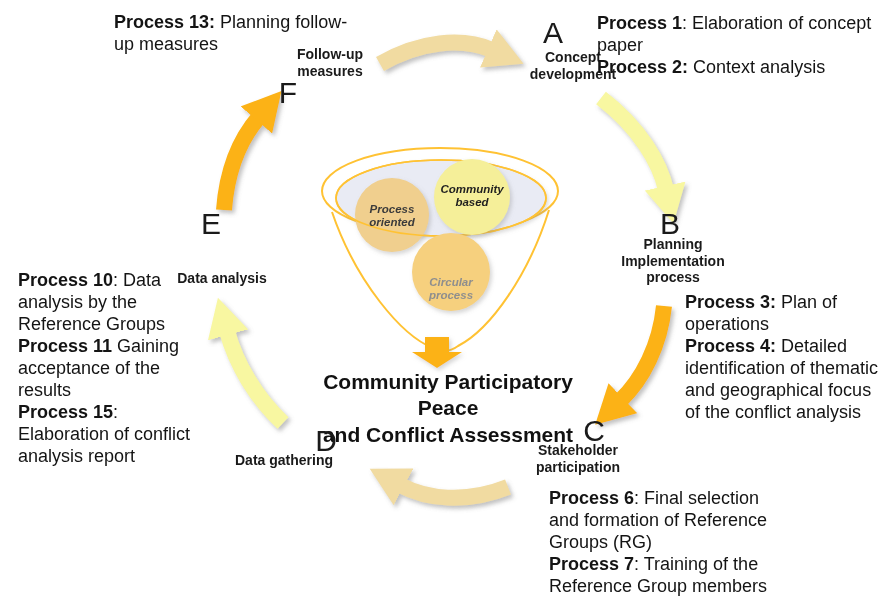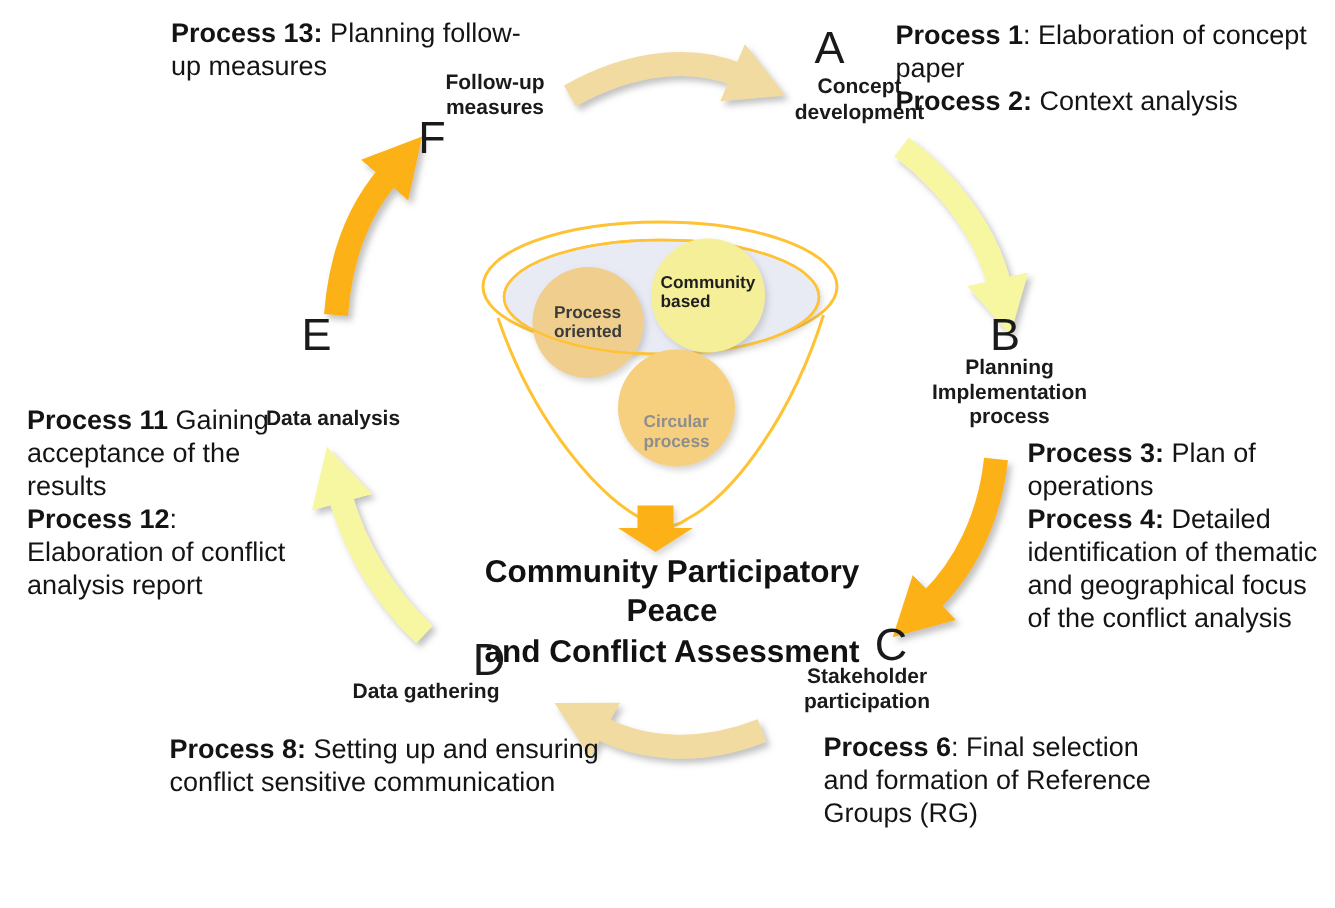--- a/index.html
+++ b/index.html
@@ -13,21 +13,21 @@
   .letter{
     position:absolute;font-size:30px;font-weight:400;color:#1a1a1a;
     transform:translate(-50%,-50%);line-height:1;
   }
   .stage-name{
     position:absolute;font-size:14px;font-weight:bold;line-height:1.18;
     text-align:center;white-space:pre-line;transform:translateX(-50%);color:#1a1a1a;
   }
   .circle-label{
     position:absolute;font-size:11.5px;font-weight:bold;line-height:1.15;
-    text-align:left;white-space:pre-line;transform:translate(-50%,-50%);
+    text-align:center;white-space:pre-line;transform:translate(-50%,-50%);font-style:italic;
   }
   .circle-label.dark{color:#3b3b3b;}
   .circle-label.black{color:#1f1f1f;}
   .circle-label.gray{color:#8e8e8e;}
   .main-title{
     position:absolute;font-size:21px;font-weight:bold;line-height:1.25;
     text-align:center;white-space:pre-line;transform:translateX(-50%);color:#111;
   }
 </style>
 </head>
@@ -114,24 +114,25 @@
     <div><b>Process 2:</b><span> Context analysis</span></div>
   </div>
 
   <div class="note" style="left:685px;top:292px;width:195px;">
     <div><b>Process 3:</b><span> Plan of operations</span></div>
     <div><b>Process 4:</b><span> Detailed identification of thematic and geographical focus of the conflict analysis</span></div>
   </div>
 
   <div class="note" style="left:549px;top:488px;width:235px;">
     <div><b>Process 6</b><span>: Final selection and formation of Reference Groups (RG)</span></div>
+    <div><b>Process 7</b><span>: Training of the Reference Group members</span></div>
   </div>
 
   <div class="note" style="left:113px;top:489px;width:290px;">
-    <div><b>Process 8:</b><span> Setting up and ensuring conflict sensitive communication</span></div>
   </div>
 
   <div class="note" style="left:18px;top:270px;width:180px;">
+    <div><b>Process 10</b><span>: Data analysis by the Reference Groups</span></div>
     <div><b>Process 11</b><span> Gaining acceptance of the results</span></div>
-    <div><b>Process 12</b><span>: Elaboration of conflict analysis report</span></div>
+    <div><b>Process 15</b><span>: Elaboration of conflict analysis report</span></div>
   </div>
 
 </div>
 
 </body></html>

